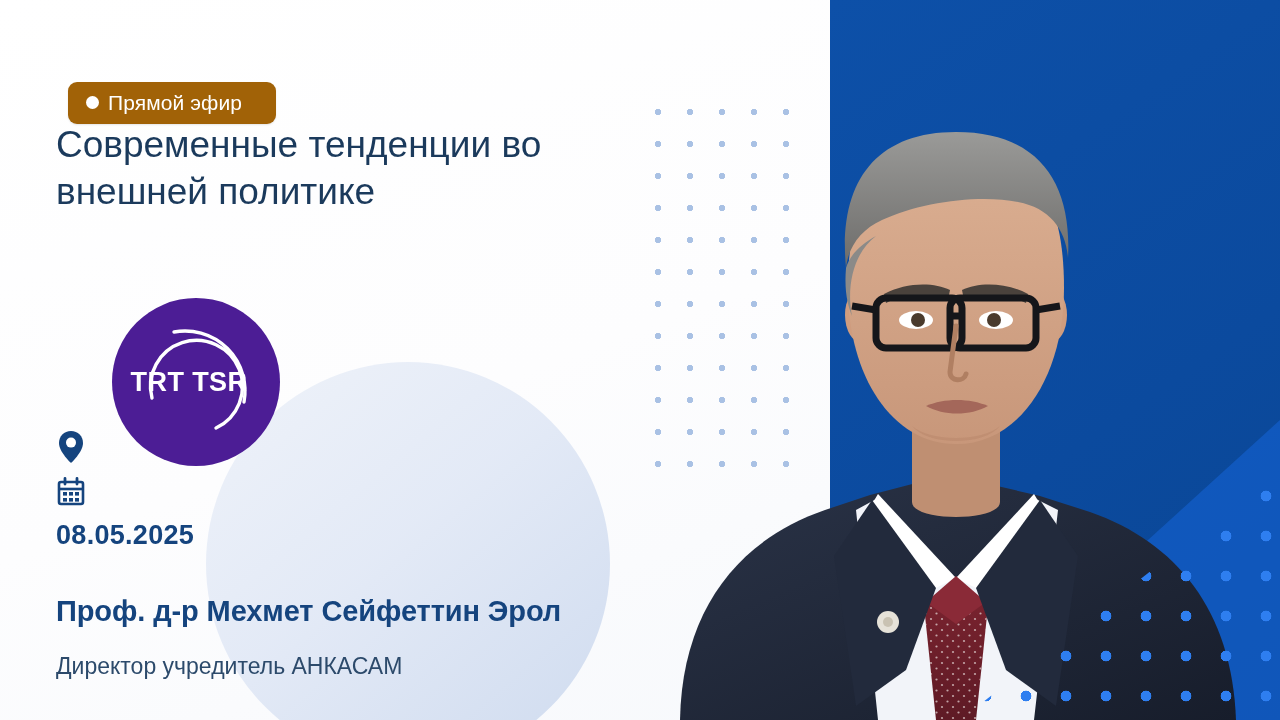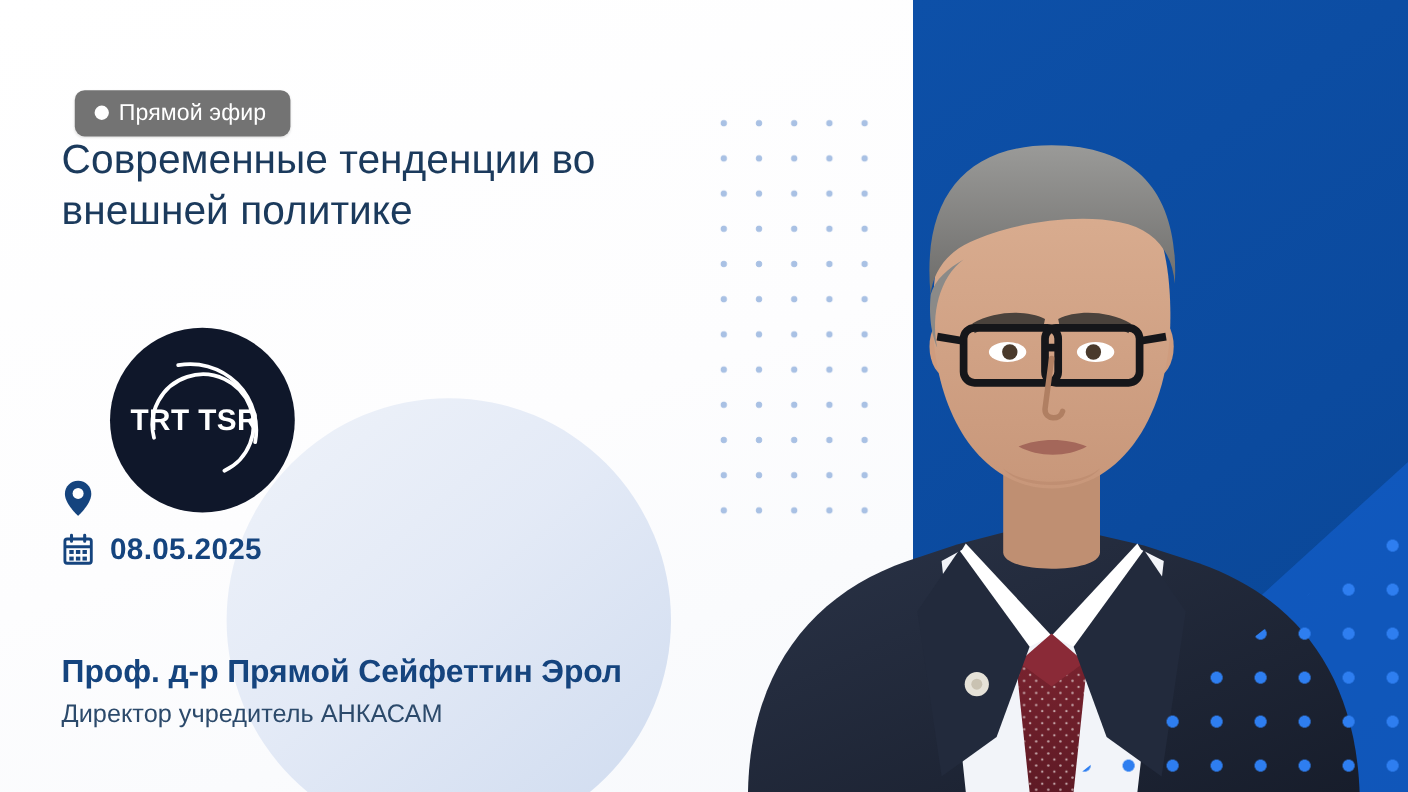--- a/index.html
+++ b/index.html
@@ -47,56 +47,56 @@
   }
 
   
   .portrait{position:absolute;left:620px;top:110px;width:660px;height:610px;}
   .portrait svg{display:block;width:100%;height:100%;}
 
   
   .badge{
     position:absolute;left:68px;top:82px;
     display:flex;align-items:center;gap:9px;
-    background:#737373;border-radius:9px;
-    padding:10px 22px 11px 18px;
+    background:#a16207;border-radius:9px;
+    padding:10px 34px 11px 18px;
     box-shadow:0 1px 2px rgba(0,0,0,.10);
   }
   .badge-dot{width:13px;height:13px;border-radius:50%;background:#ffffff;flex:0 0 auto;}
   .badge-label{color:#ffffff;font-size:21px;font-weight:400;letter-spacing:.1px;line-height:1;}
 
   
   .headline{
     position:absolute;left:56px;top:121px;width:570px;
     color:#1b3a5c;font-size:37px;line-height:1.28;font-weight:400;
   }
 
   
   .logo{
-    position:absolute;left:100px;top:298px;width:168px;height:168px;
-    border-radius:50%;background:#0f172a;
+    position:absolute;left:112px;top:298px;width:168px;height:168px;
+    border-radius:50%;background:#4c1d95;
   }
   .logo svg{position:absolute;inset:0;width:100%;height:100%;}
   .logo-text{
     position:absolute;left:0;right:0;top:50%;transform:translateY(-50%);
     text-align:center;color:#ffffff;font-size:27px;font-weight:700;
     letter-spacing:.4px;font-family:"Liberation Sans","DejaVu Sans",sans-serif;
     padding-right:14px;
   }
 
   
   .meta{position:absolute;left:56px;top:430px;}
-  .meta-row{display:flex;align-items:center;gap:14px;height:46px;}
+  .meta-row{display:flex;align-items:flex-start;gap:14px;height:46px;flex-direction:column;}
   .meta-icon{width:30px;display:flex;align-items:center;justify-content:center;flex:0 0 30px;}
   .meta-text{color:#15447e;font-size:27px;font-weight:700;letter-spacing:.3px;}
 
   
   .speaker{position:absolute;left:56px;top:594px;width:560px;}
   .speaker-name{color:#15447e;font-size:29px;font-weight:700;line-height:1.24;letter-spacing:-.1px;}
-  .speaker-role{color:#2c4a6b;font-size:23px;font-weight:400;line-height:1.3;margin-top:4px;}
+  .speaker-role{color:#2c4a6b;font-size:23px;font-weight:400;line-height:1.3;margin-top:22px;}
 </style>
 </head>
 <body>
 
 <div id="stage">
 
   <div class="bg-left"></div>
   <div class="bg-blue"></div>
   <div class="bg-blue-corner"></div>
   <div class="soft-circle"></div>
@@ -230,17 +230,17 @@
           </g>
         </svg>
       </span>
       <span class="meta-text">08.05.2025</span>
     </div>
 
 
   </div>
 
   <div class="speaker">
-    <div class="speaker-name">Проф. д-р Прямой Сейфеттин Эрол</div>
+    <div class="speaker-name">Проф. д-р Мехмет Сейфеттин Эрол</div>
     <div class="speaker-role">Директор учредитель АНКАСАМ</div>
   </div>
 
 </div>
 
 </body></html>

